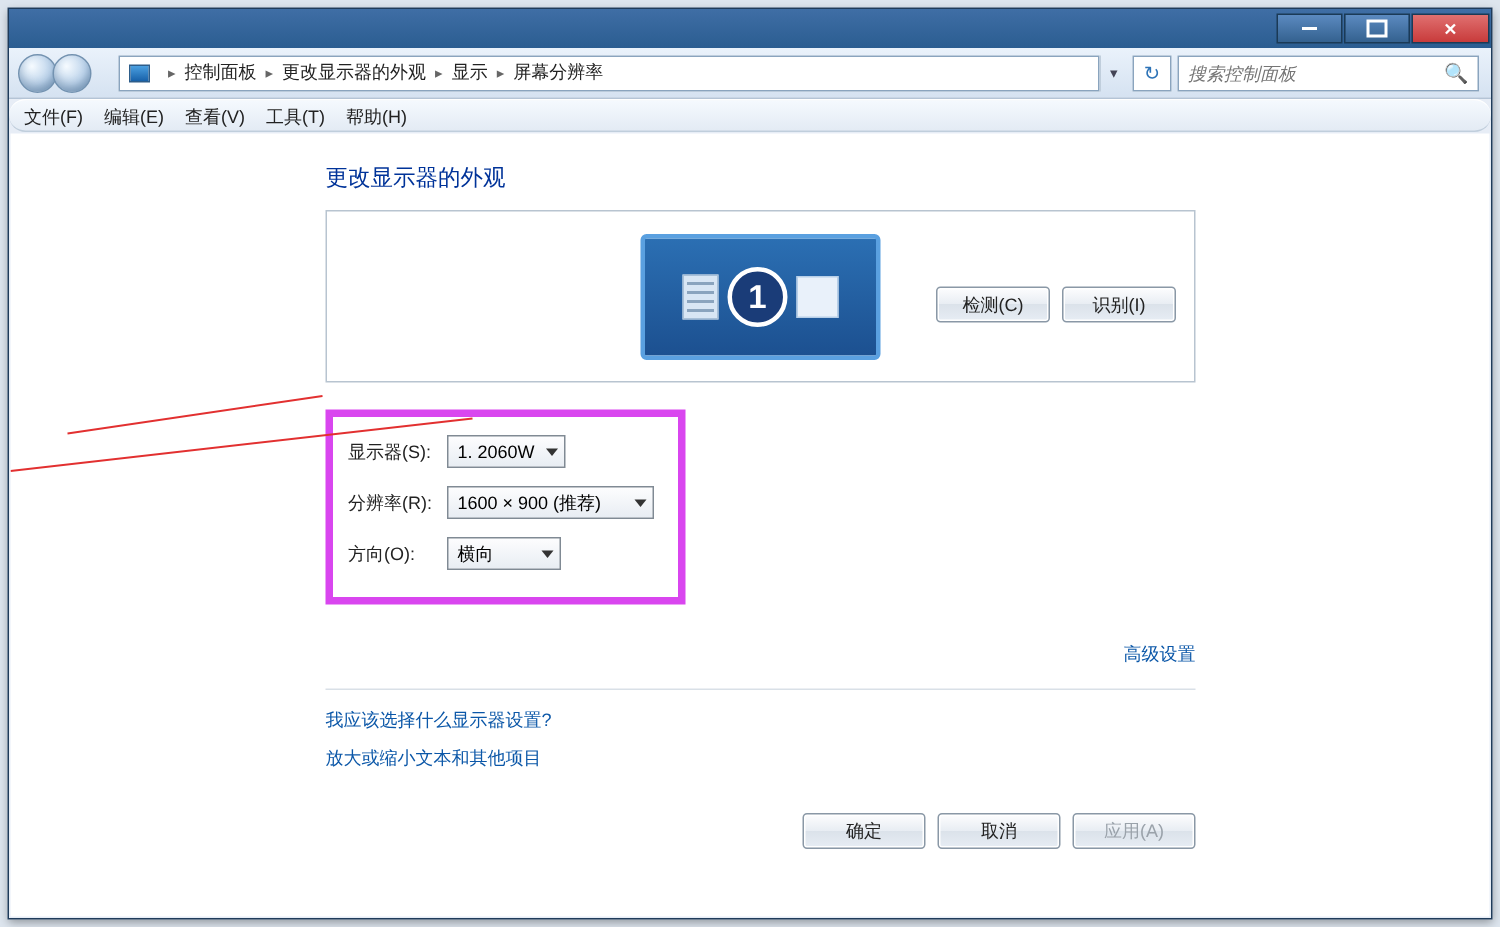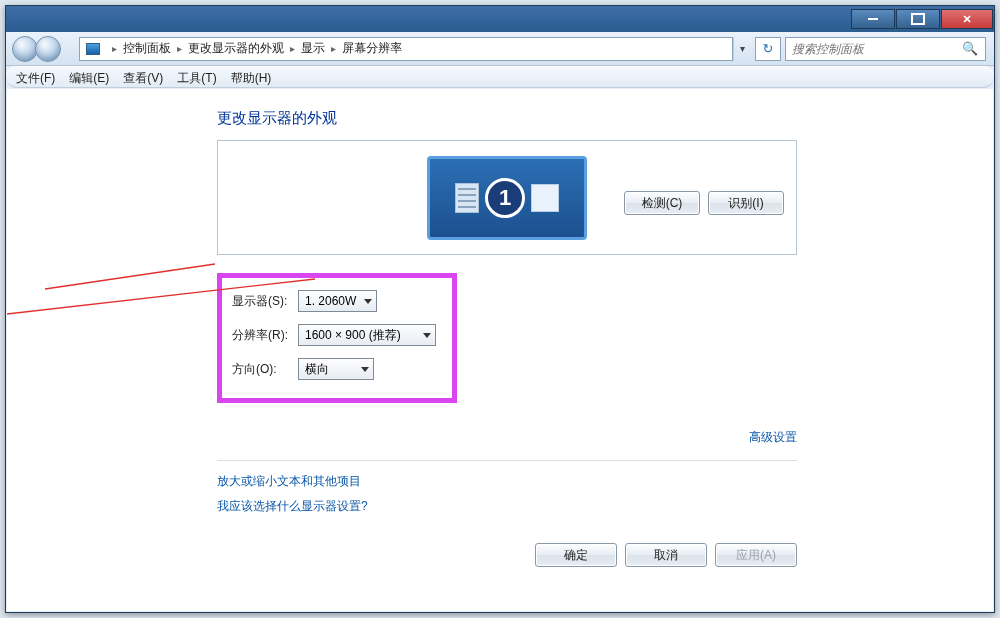--- a/index.html
+++ b/index.html
@@ -159,22 +159,22 @@
               <span class="arrow"></span>
           </div>
         </div>
       </div>
 
       <div class="adv-link"><a href="#" class="link">高级设置</a></div>
 
       <hr class="sep">
 
       <div class="bot-links">
+        <a href="#" class="link">我应该选择什么显示器设置?</a>
         <a href="#" class="link">放大或缩小文本和其他项目</a>
-        <a href="#" class="link">我应该选择什么显示器设置?</a>
       </div>
 
       <div class="dlg-buttons">
         <div class="w7btn">确定</div>
         <div class="w7btn">取消</div>
         <div class="w7btn disabled">应用(A)</div>
       </div>
 
     </div>
 

